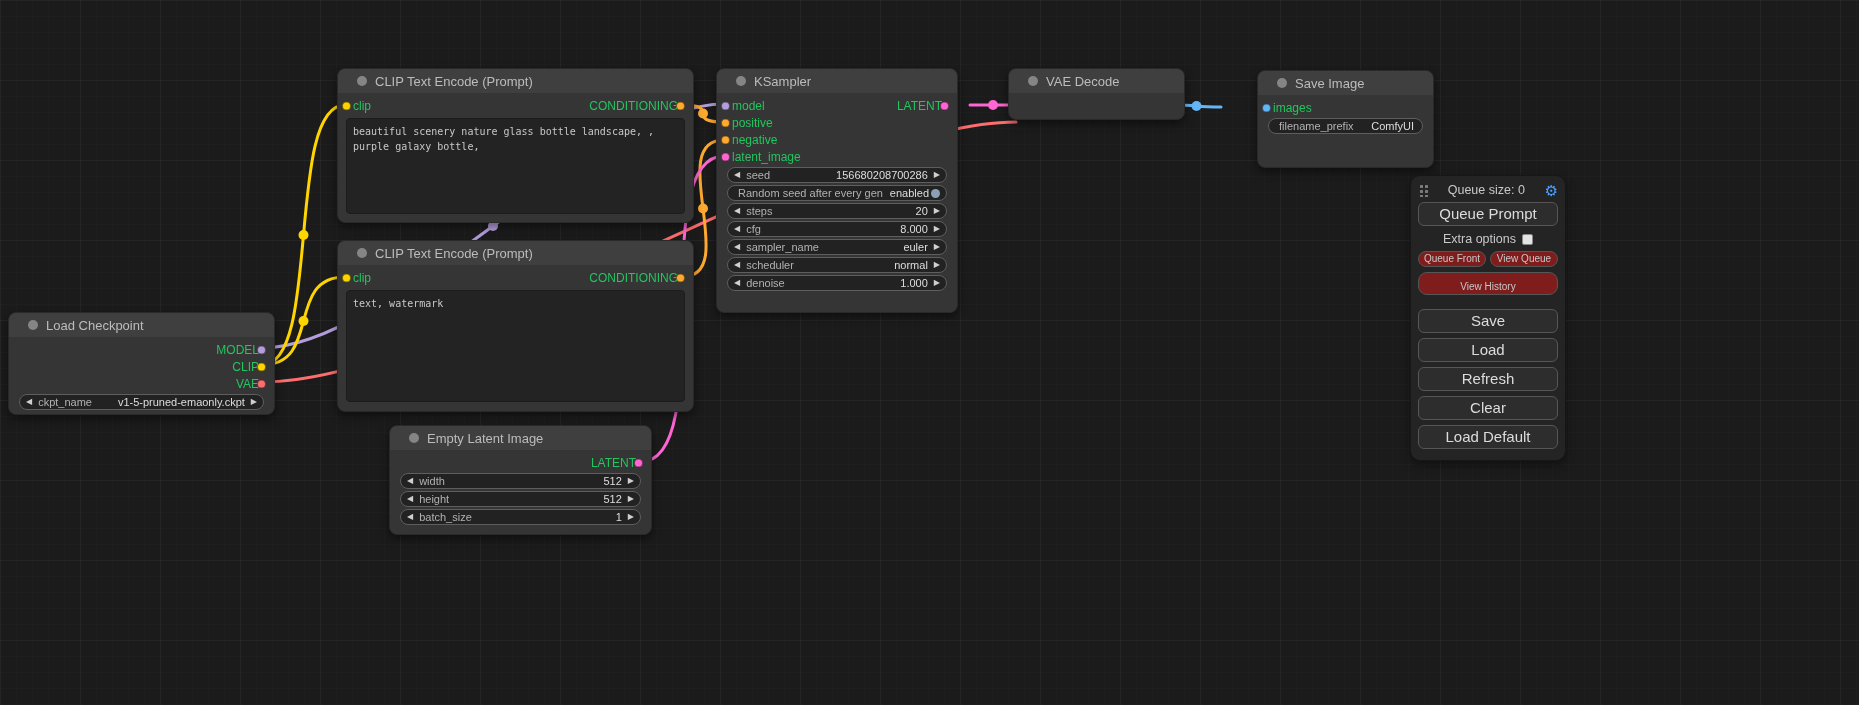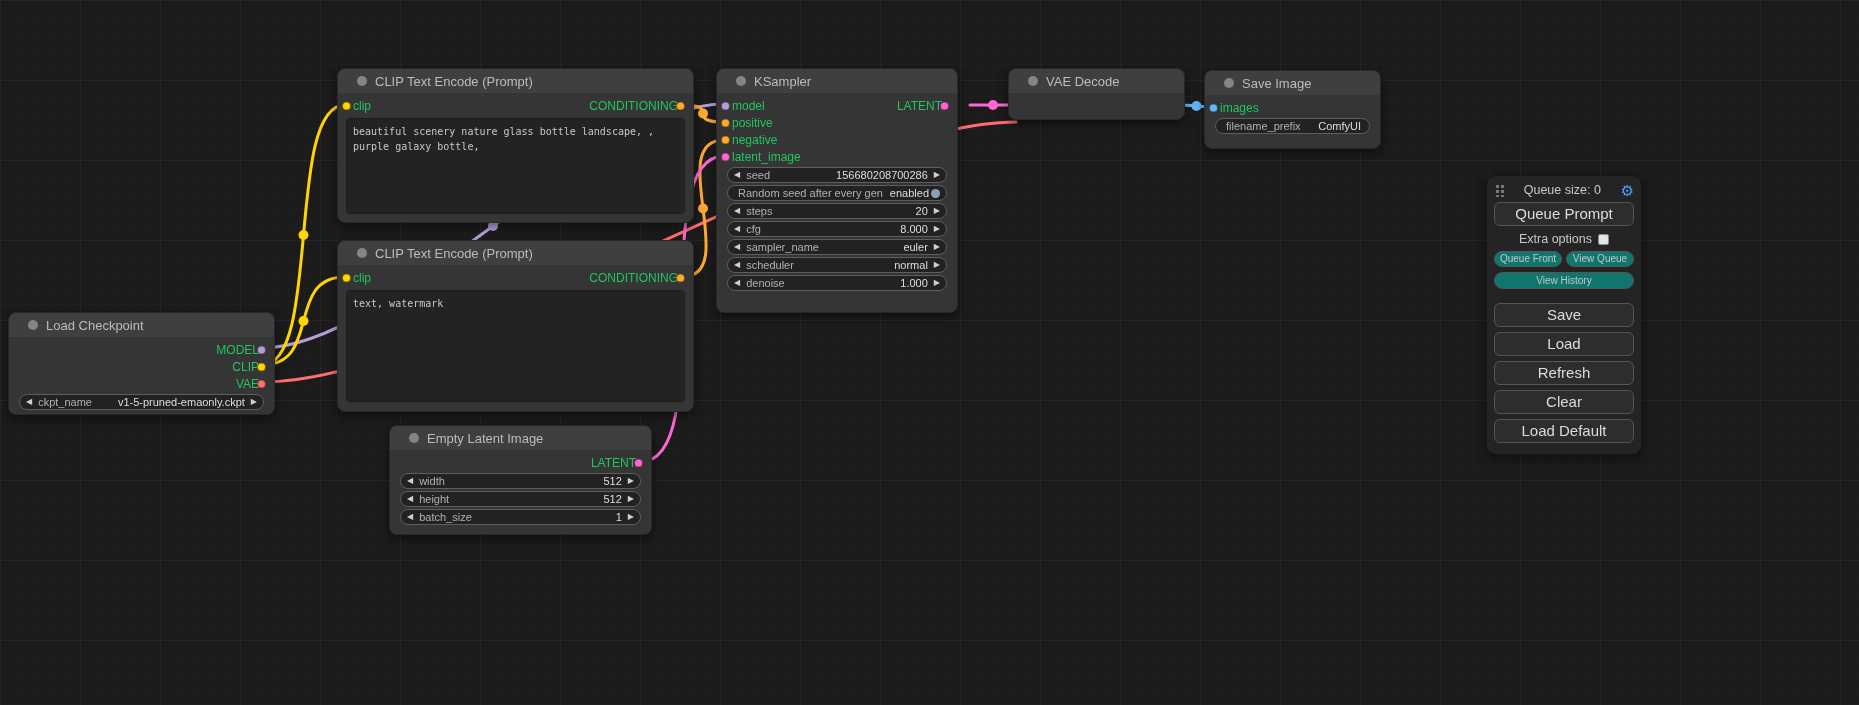--- a/index.html
+++ b/index.html
@@ -66,21 +66,21 @@
 
   .prompt-text {
     display:block; margin:4px 8px; width:calc(100% - 16px);
     background:#232323; border:1px solid #1c1c1c; border-radius:4px;
     color:#c8c8c8; font-family:"DejaVu Sans Mono", monospace; font-size:10px;
     line-height:1.5; padding:5px 6px; resize:none; outline:none; overflow:hidden;
   }
 
   
   .queue-panel {
-    position:absolute; left:1486px; top:175px; width:156px; z-index:3;
+    position:absolute; left:1410px; top:175px; width:156px; z-index:3;
     background:#242424; border:1px solid #161616; border-radius:10px;
     box-shadow:0 4px 10px rgba(0,0,0,0.4); padding:5px 7px 11px;
     color:#c9c9c9;
   }
   .qp-header { display:flex; align-items:center; height:18px; margin-bottom:3px; }
   .grip { width:9px; height:13px; margin-left:1px;
           background:radial-gradient(circle, #7a7a7a 1.4px, transparent 1.6px);
           background-size:5px 5px; }
   .qp-size { flex:1; text-align:center; font-size:12.5px; color:#c9c9c9; }
   .gear { color:var(--c-gear); font-size:15px; line-height:1; cursor:pointer; }
@@ -90,25 +90,25 @@
     font-family:"Liberation Sans", sans-serif; font-size:15px;
     padding:2px 0 3px; margin-top:5px; cursor:pointer;
   }
   .btn.primary { margin-top:2px; }
   .extra-row { display:flex; align-items:center; justify-content:center;
                gap:6px; margin-top:6px; font-size:12.5px; }
   .checkbox { width:11px; height:11px; background:#e4e4e4;
               border:1px solid #8a8a8a; border-radius:2px; cursor:pointer; }
   .pill-row { display:flex; gap:4px; margin-top:5px; }
   .pill {
-    flex:1; text-align:center; background:#0f766e; border:1px solid #565656;
+    flex:1; text-align:center; background:#7f1d1d; border:1px solid #565656;
     border-radius:9px; color:#c6c6c6; font-size:10px; padding:1px 4px 2px;
     cursor:pointer; white-space:nowrap;
   }
-  .pill.solo { flex:0 0 auto; margin:5px auto 0; display:block; padding:2px 12px 2px;text-align:center; }
+  .pill.solo { flex:0 0 auto; margin:5px auto 0; display:block; padding:8px 12px 2px;text-align:center; }
   .stack-gap { height:9px; }
 </style>
 </head>
 <body>
 
 <div class="canvas">
 
   <svg class="wires" width="1859" height="705">
     <path class="wire wire-model" d="M 262 348 C 392 348 594 104 724 104"></path>
     <path class="wire wire-clip" d="M 262 365 C 322 365 285 105 345 105"></path>
@@ -288,21 +288,21 @@
     </div>
   </div>
 
   <div class="node" style="left:1008px;top:68px;width:177px;height:52px">
     <div class="node-title">
       <span class="title-dot"></span>
       <span>VAE Decode</span>
     </div>
   </div>
 
-  <div class="node" style="left:1204px;top:70px;width:177px;height:79px">
+  <div class="node" style="left:1257px;top:70px;width:177px;height:98px">
     <div class="node-title">
       <span class="title-dot"></span>
       <span>Save Image</span>
     </div>
     <div class="node-body">
       <div class="prow">
         <span class="pdot in c-image"></span>
         <span>images</span>
       </div>
       <div class="widget">

